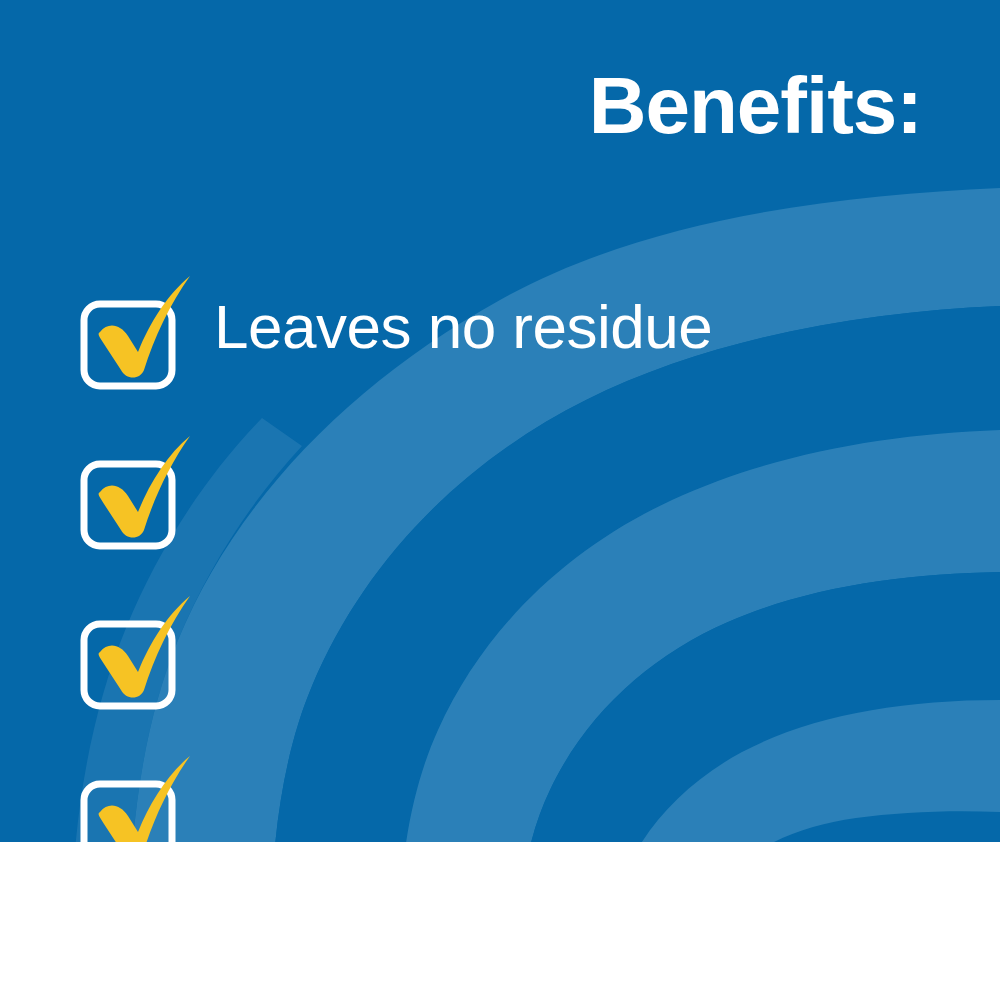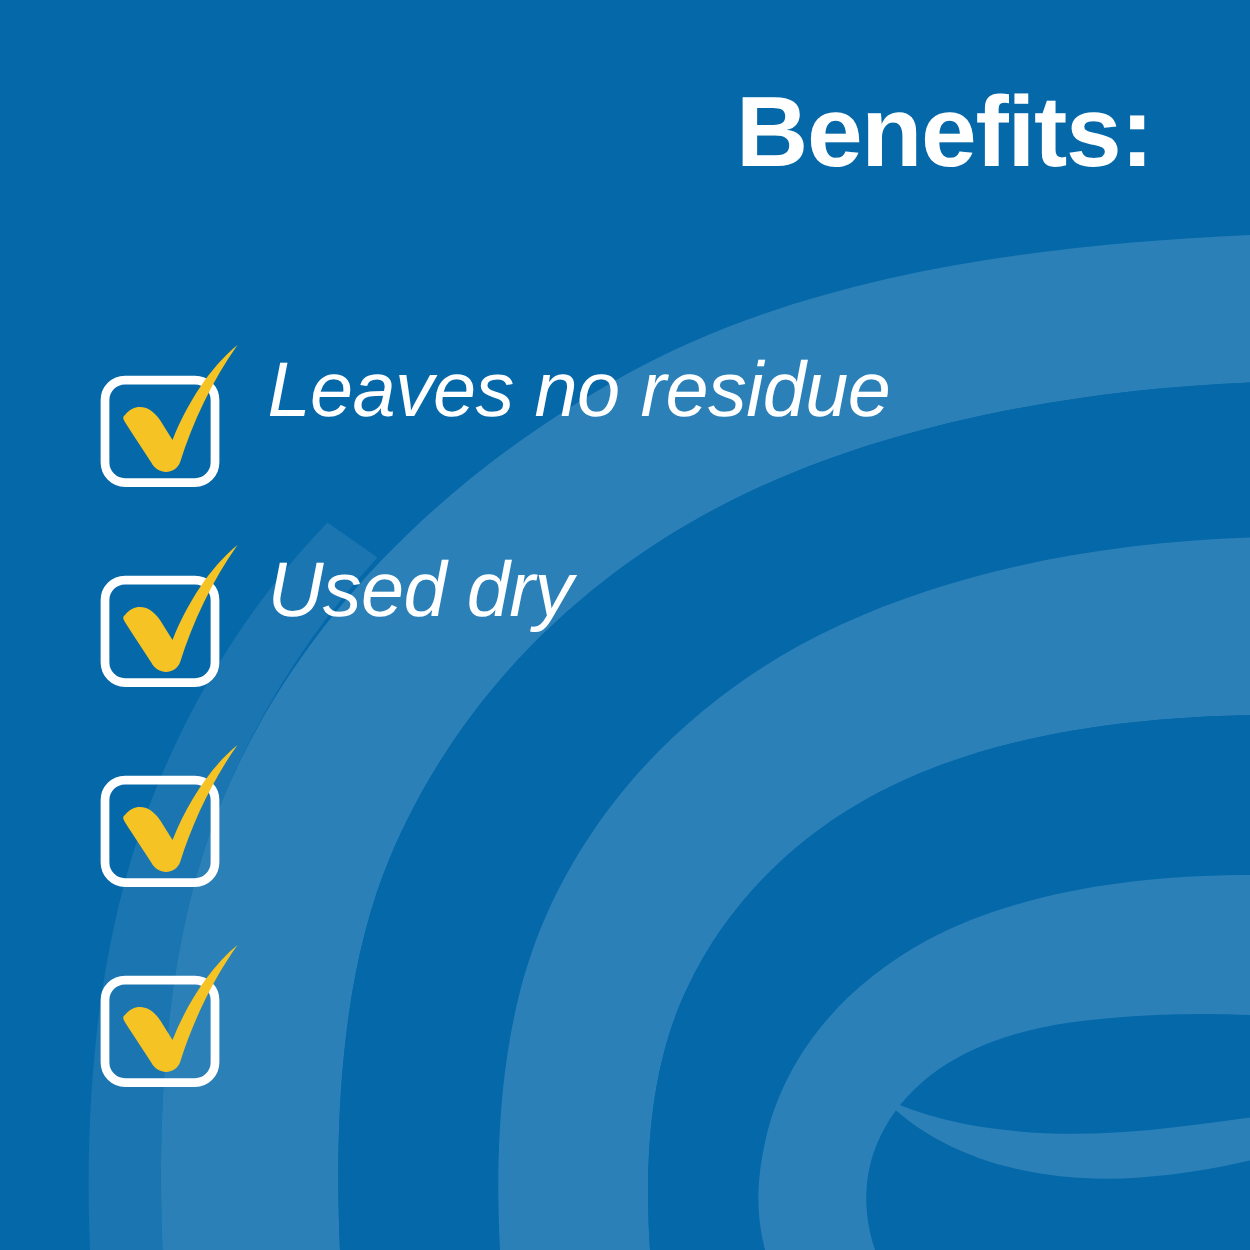--- a/index.html
+++ b/index.html
@@ -3,21 +3,21 @@
 <meta charset="utf-8">
 <style>
   * { margin:0; padding:0; box-sizing:border-box; }
   html, body {
     width:1000px; height:1000px;
     font-family:"Liberation Sans", sans-serif;
     overflow:hidden;
   }
   #poster {
     position:relative;
-    width:1000px; height:1000px;
+    width:1000px; height:842px;
     background:#0568a9;
     overflow:hidden;
   }
   
   #swirl-layer {
     position:absolute;
     inset:0;
     width:1000px; height:1000px;
     pointer-events:none;
   }
@@ -38,22 +38,21 @@
   #benefits-list {
     position:absolute;
     top:268px;
     left:0;
     width:1000px;
   }
   .benefit-row {
     position:absolute;
     left:78px;
     display:flex;
-    align-items:flex-start;
-    font-style:italic;
+    align-items:center;
   }
   .benefit-row:nth-child(1){ top:0px; }
   .benefit-row:nth-child(2){ top:160px; }
   .benefit-row:nth-child(3){ top:320px; }
   .benefit-row:nth-child(4){ top:480px; }
 
   .check-icon {
     position:relative;
     width:108px;
     height:100px;
@@ -176,21 +175,20 @@
           <path d="M 22 58
                    C 30 48, 42 50, 50 62
                    L 60 78
                    C 72 48, 90 20, 112 2
                    C 92 30, 76 64, 66 96
                    C 62 106, 48 106, 43 96
                    L 26 70
                    C 21 62, 19 60, 22 58 Z" fill="#f6c324"></path>
         </svg>
       </span>
-      <span class="benefit-text">Used dry</span>
     </div>
 
     <div class="benefit-row">
       <span class="check-icon">
         <svg width="108" height="100" viewBox="0 0 108 100">
           <rect x="6" y="30" width="88" height="82" rx="16" ry="16" fill="none" stroke="#ffffff" stroke-width="7"></rect>
           <path d="M 22 58
                    C 30 48, 42 50, 50 62
                    L 60 78
                    C 72 48, 90 20, 112 2

